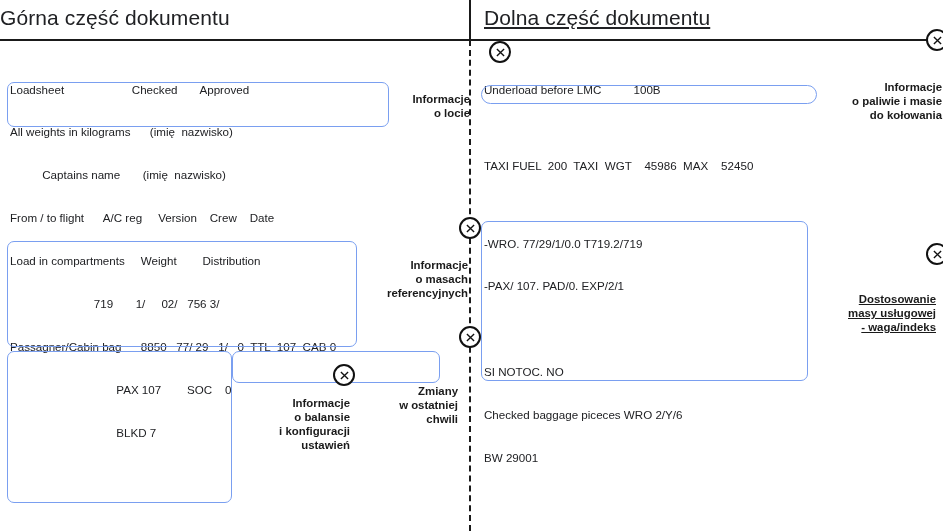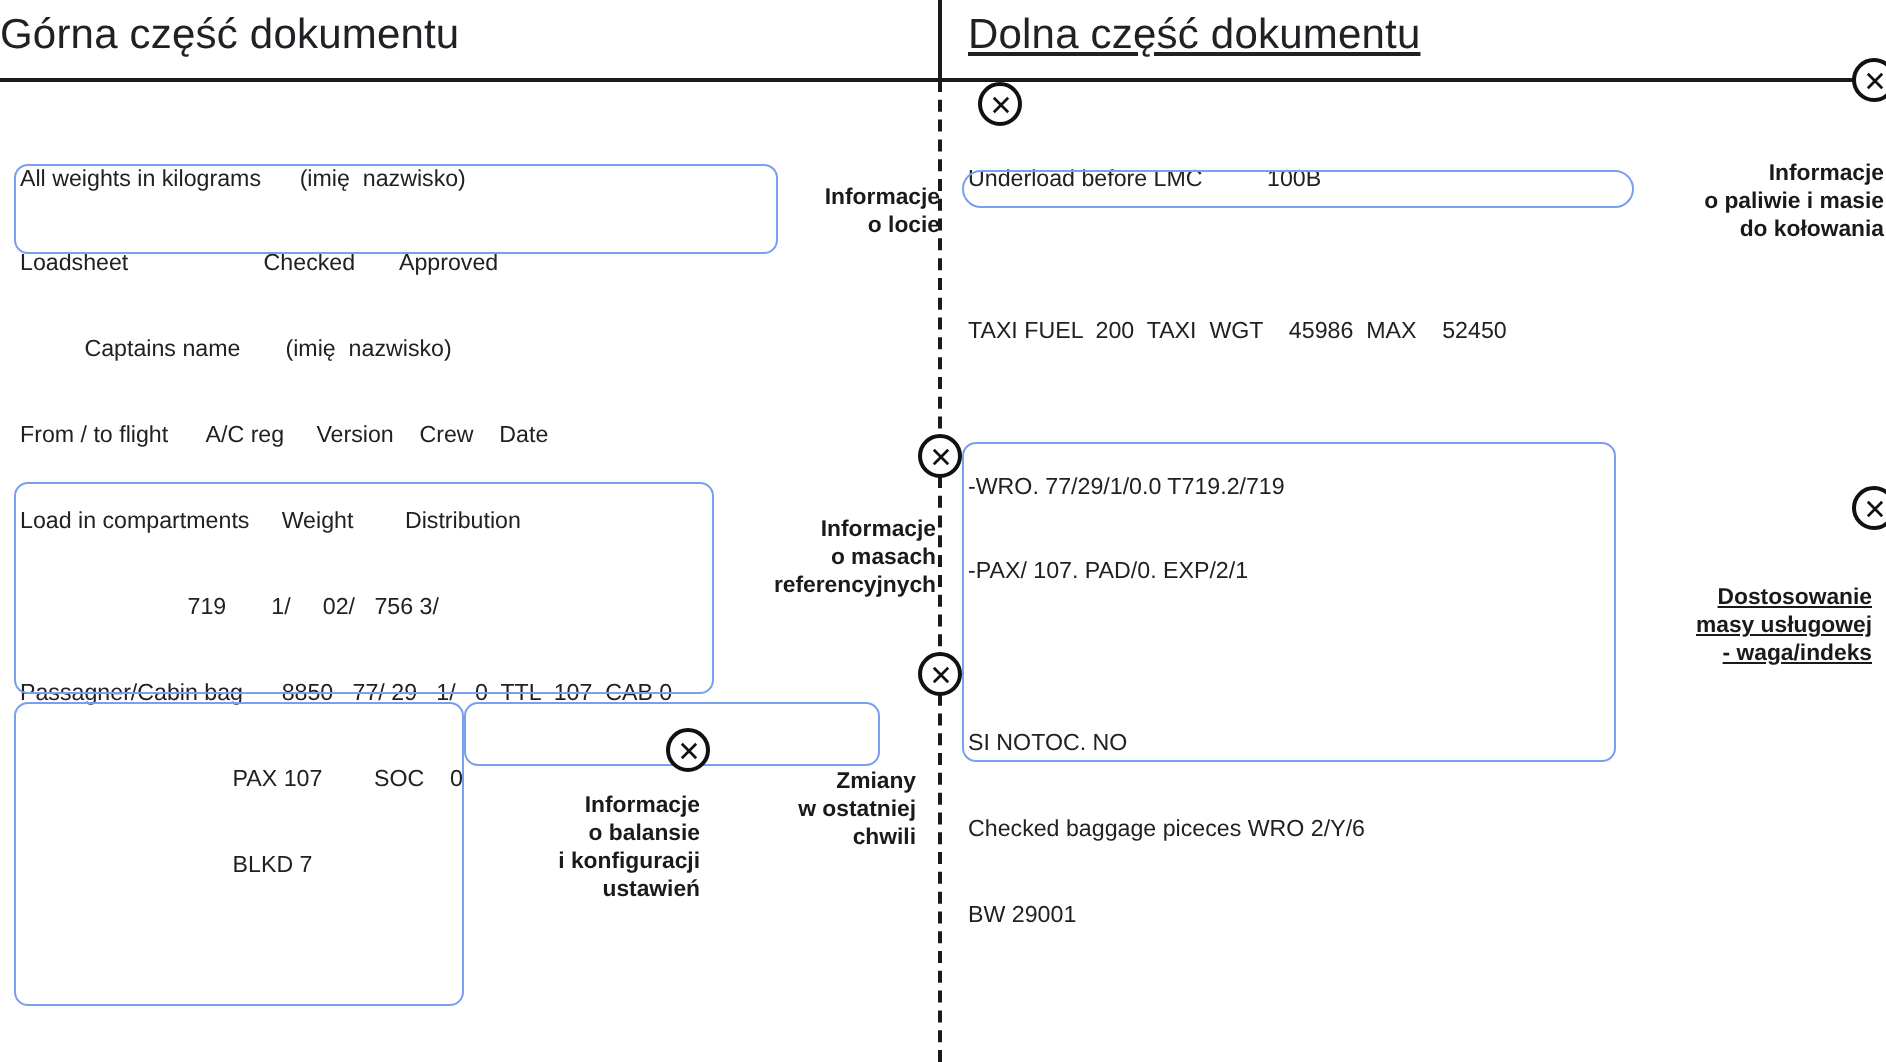--- a/index.html
+++ b/index.html
@@ -97,22 +97,22 @@
 
   <div class="panel-title" id="title-left">Górna część dokumentu</div>
 
   <div class="panel-title" id="title-right">Dolna część dokumentu</div>
 
   <div class="hrule"></div>
   <div class="vdivider seg-top"></div>
   <div class="vdivider seg-bot"></div>
 
   <div class="doc" id="doc-left" style="left:10px;top:54px;">
+    <div class="row">Loadsheet                     Checked       Approved</div>
     <div class="row">All weights in kilograms      (imię  nazwisko)</div>
-    <div class="row">Loadsheet                     Checked       Approved</div>
     <div class="row">          Captains name       (imię  nazwisko)</div>
     <div class="row">From / to flight      A/C reg     Version    Crew    Date</div>
     <div class="row">Load in compartments     Weight        Distribution</div>
     <div class="row">                          719       1/     02/   756 3/</div>
     <div class="row">Passagner/Cabin bag      8850   77/ 29   1/   0  TTL  107  CAB 0</div>
     <div class="row">                                 PAX 107        SOC    0</div>
     <div class="row">                                 BLKD 7</div>
     
     
     

